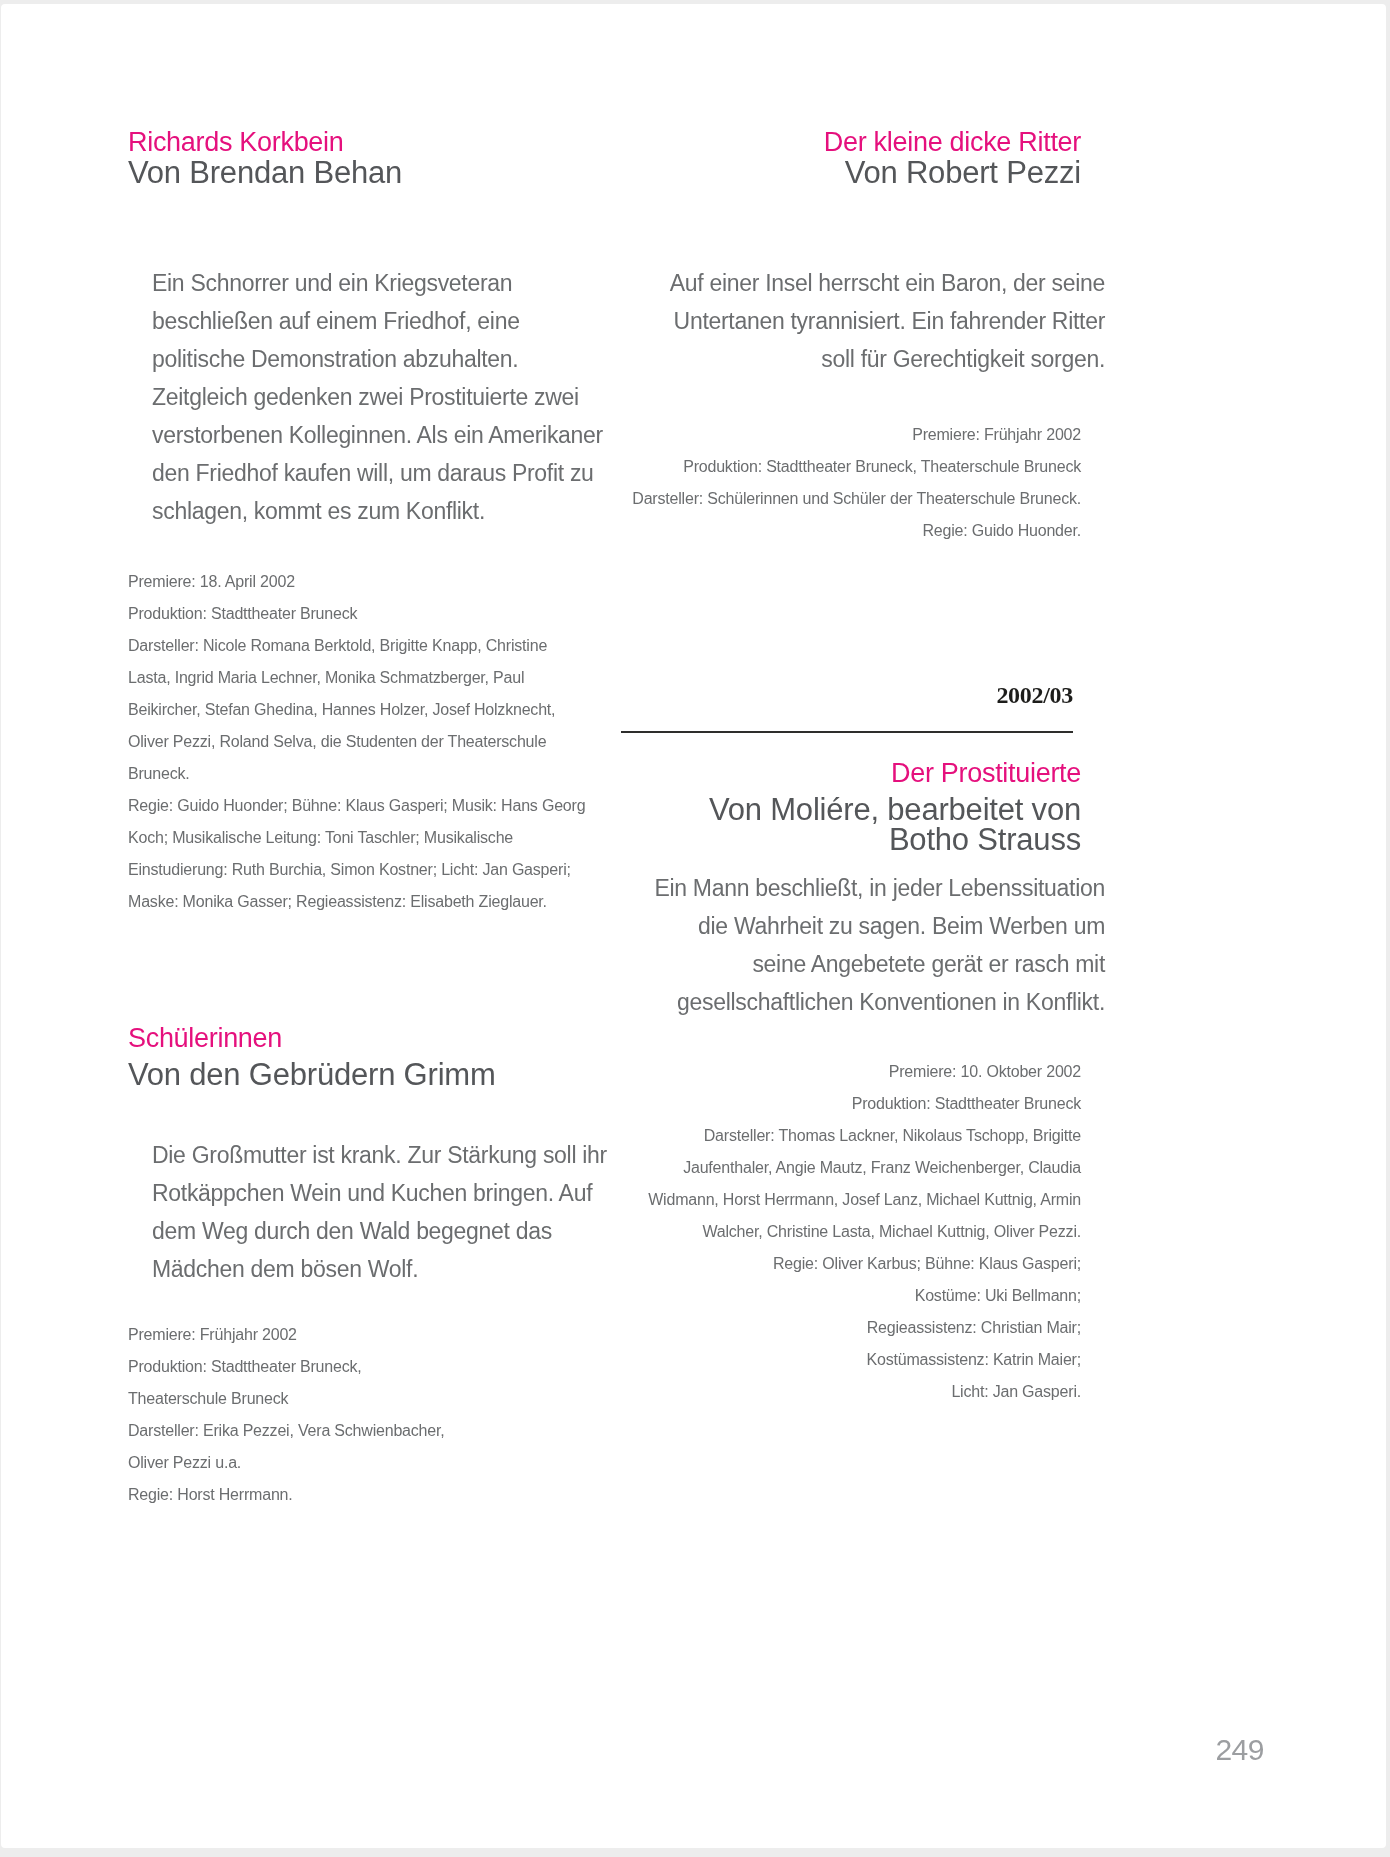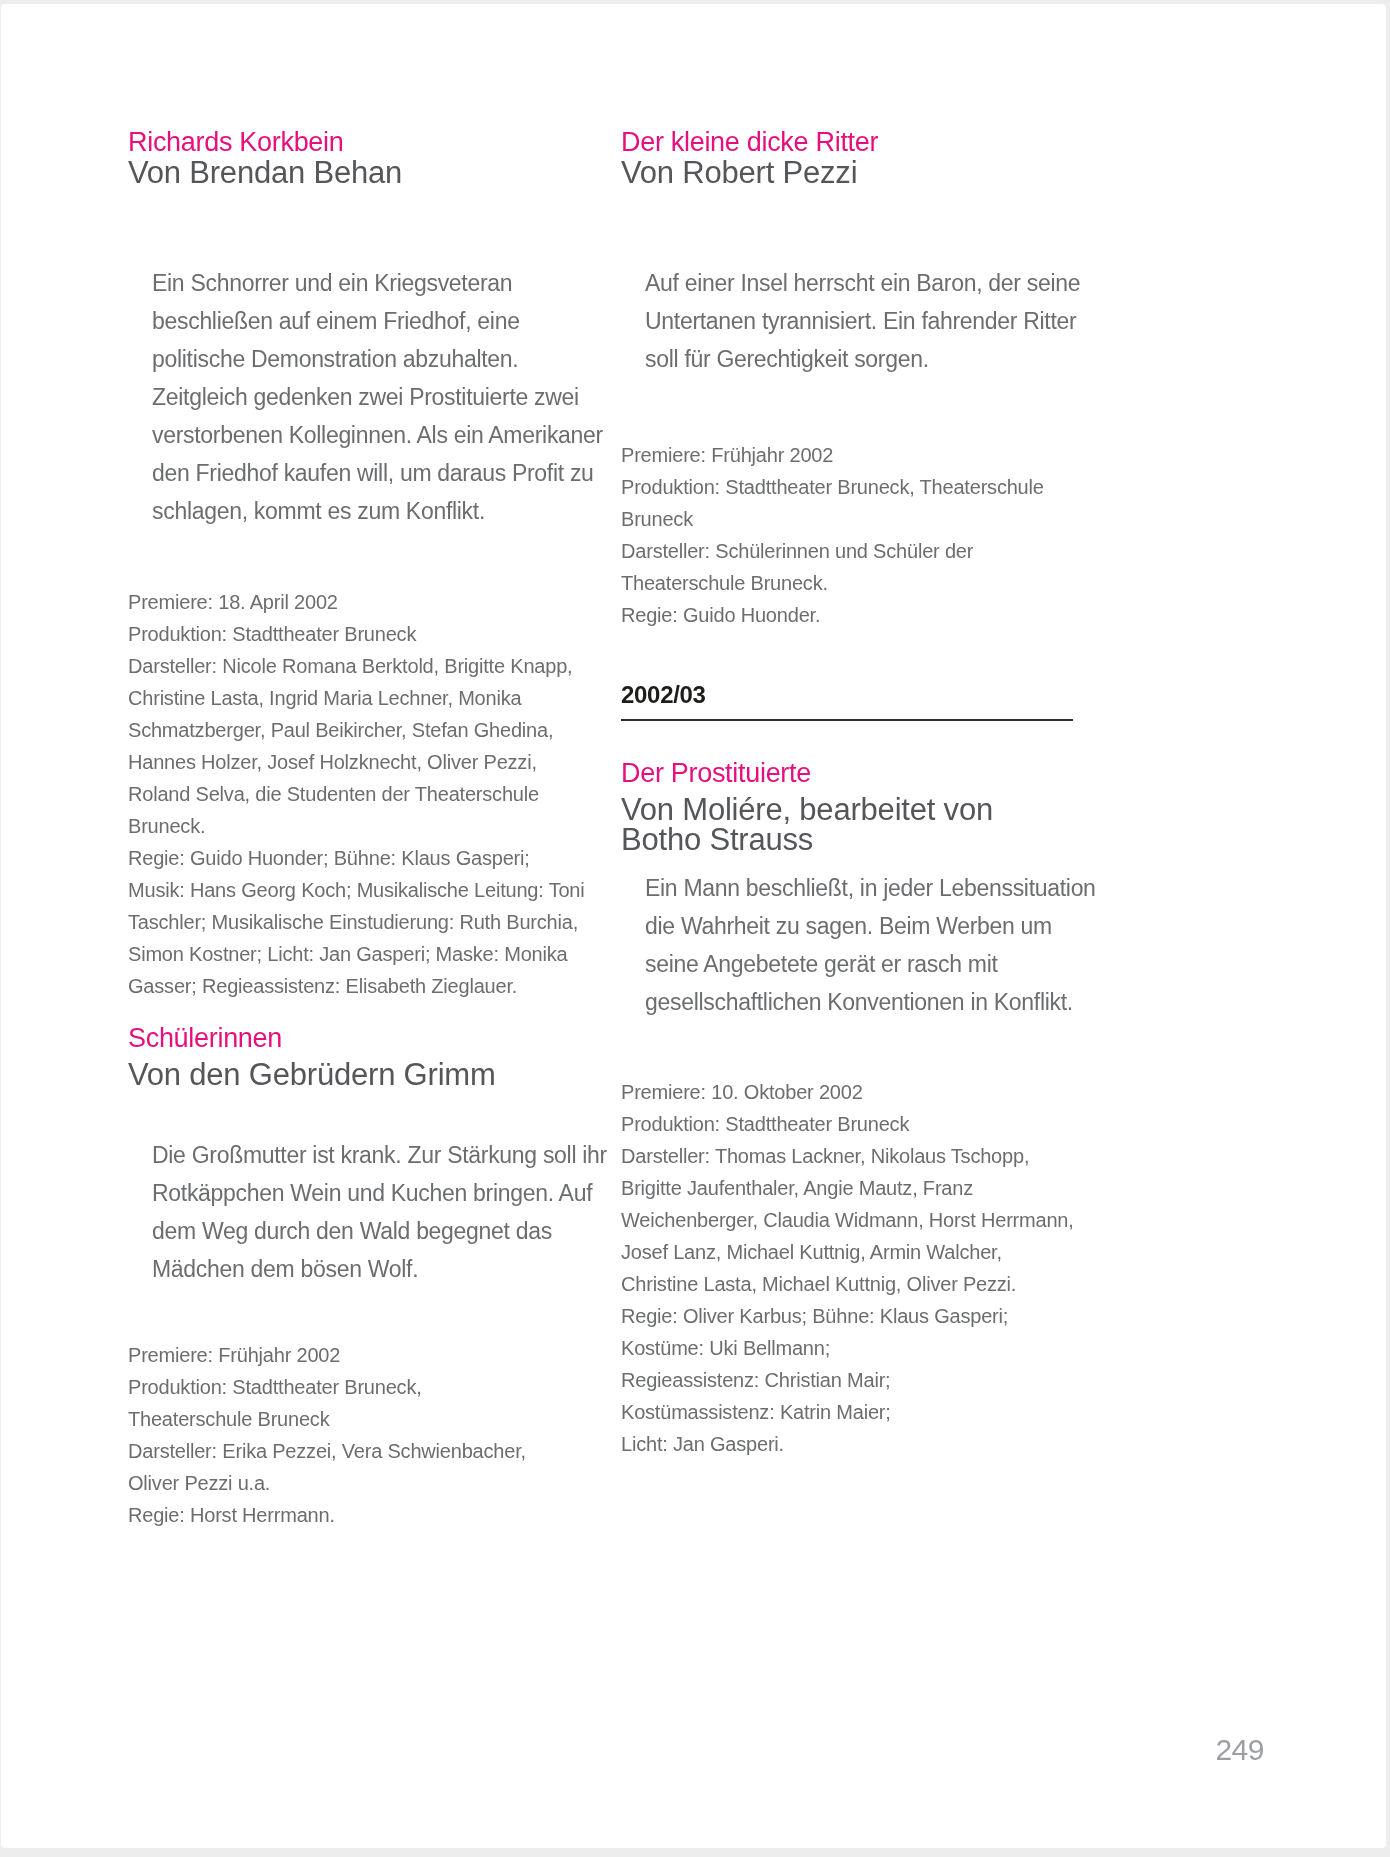--- a/index.html
+++ b/index.html
@@ -39,45 +39,45 @@
     letter-spacing:-0.2px;
   }
   .desc{
     font-size:23px;
     line-height:38px;
     color:var(--body-text);
     letter-spacing:-0.3px;
     margin-left:24px;
   }
   .credits{
-    font-size:20px;
+    font-size:16px;
     line-height:32px;
     color:var(--body-text);
     letter-spacing:-0.2px;
     white-space:pre-line;
-    margin-top:20px;
   }
   .season{
     font-size:24px;
     line-height:30px;
     font-weight:bold;
     color:var(--season-text);
     border-bottom:2px solid #2e2e2c;
-    padding-bottom:9px;
+    padding-bottom:21px;
     letter-spacing:-0.3px;
+    font-family:Liberation Serif, serif;
   }
   .pageno{
     font-size:30px;
     font-weight:normal;
     color:var(--pageno-color);
     letter-spacing:-0.5px;
   }
   
   .l{left:128px;width:460px;}
-  .r{left:621px;width:460px;}
+  .r{left:621px;width:460px;text-align:right;}
 </style>
 </head>
 <body>
 
 <div class="sheet"></div>
 
 <h2 class="abs l title" style="top:126px">Richards Korkbein</h2>
 <p class="abs l author" style="top:158px">Von Brendan Behan</p>
 <p class="abs l desc" style="top:264px">Ein Schnorrer und ein Kriegsveteran beschließen auf einem Friedhof, eine politische Demonstration abzuhalten. Zeitgleich gedenken zwei Prostituierte zwei verstorbenen Kolleginnen. Als ein Amerikaner den Friedhof kaufen will, um daraus Profit zu schlagen, kommt es zum Konflikt.</p>
 <p class="abs l credits" style="top:566px">Premiere: 18. April 2002

